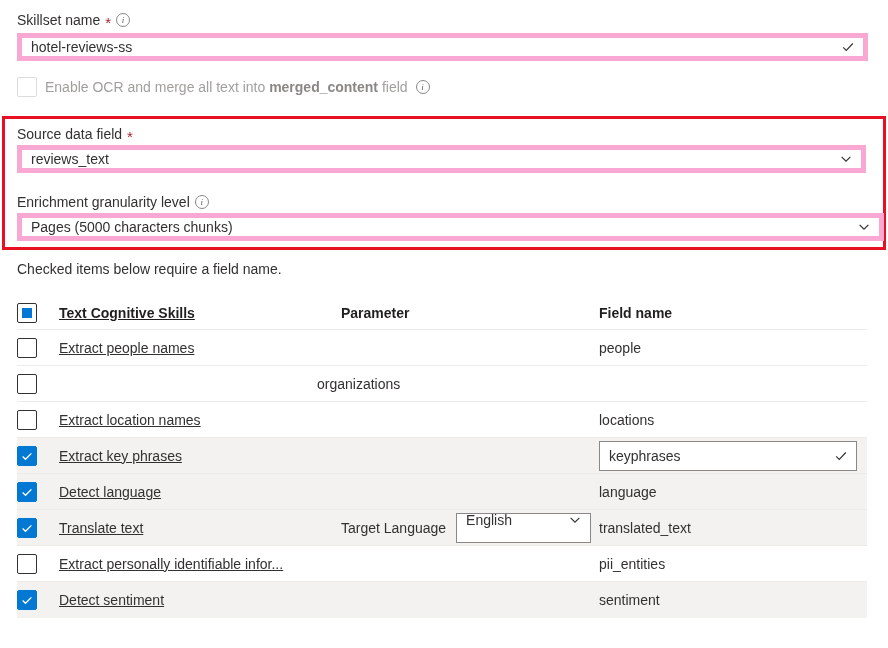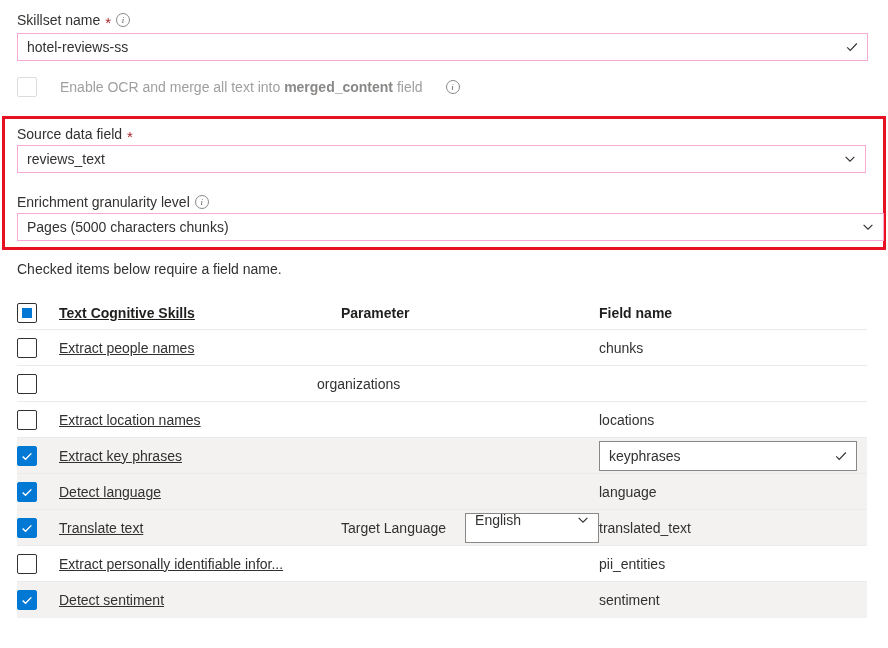--- a/index.html
+++ b/index.html
@@ -44,21 +44,21 @@
     font-size: 9px;
     font-style: italic;
     line-height: 12px;
     text-align: center;
     font-family: "Liberation Serif", serif;
     flex: 0 0 auto;
   }
 
   .input-box {
     height: 28px;
-    border: 1px solid #f9a8d4;
+    border: 5px solid #f9a8d4;
     background: #ffffff;
     display: flex;
     align-items: center;
     padding: 0 8px 0 9px;
     font-size: 14px;
     color: #323130;
     position: relative;
   }
   .input-box .val { flex: 1 1 auto; white-space: nowrap; overflow: hidden; }
   .chev, .chk {
@@ -66,21 +66,21 @@
     display: block;
   }
 
   
   #skillset-name-label { position: absolute; left: 17px; top: 10px; }
   #skillset-name-input { position: absolute; left: 17px; top: 33px; width: 851px; }
 
   
   #ocr-row {
     position: absolute; left: 17px; top: 77px;
-    display: flex; align-items: center; gap: 23px;
+    display: flex; align-items: center; gap: 8px;
     color: #a19f9d;
   }
   #ocr-checkbox {
     width: 20px; height: 20px;
     border: 1px solid #dcdcdc;
     background: #ffffff;
     border-radius: 2px;
     flex: 0 0 auto;
   }
   #ocr-label { font-size: 14px; color: #a19f9d; white-space: nowrap; }
@@ -149,21 +149,21 @@
   .cb.indeterminate .sq { width: 10px; height: 10px; background: #0078d4; display: block; }
 
   
   .param-label { font-size: 14px; color: #323130; white-space: nowrap; }
   .param-select {
     width: 135px; height: 30px;
     border: 1px solid #8a8886;
     background: #ffffff;
     display: flex; align-items: center;
     padding: 0 8px 15px 9px;
-    font-size: 14px; color: #323130; margin-left: 9px;
+    font-size: 14px; color: #323130;
   }
   .param-select .val { flex: 1 1 auto; }
 
   
   .fieldname-input {
     width: 258px; height: 30px;
     border: 1px solid #8a8886;
     background: #ffffff;
     display: flex; align-items: center;
     padding: 0 8px 0 9px;
@@ -232,21 +232,21 @@
     <div class="c-param-head">Parameter</div>
     <div class="c-field">Field name</div>
   </div>
   <div id="rows-host">
       <div class="trow">
         <div class="c-check">
           <span class="cb unchecked"></span>
         </div>
         <div class="c-name">Extract people names</div>
         <div class="c-param"></div>
-        <div class="c-field"><span>chunks</span></div>
+        <div class="c-field"><span>people</span></div>
       </div>
       <div class="trow">
         <div class="c-check">
           <span class="cb unchecked"></span>
         </div>
         <div class="c-param"></div>
         <div class="c-field"><span>organizations</span></div>
       </div>
       <div class="trow">
         <div class="c-check">

